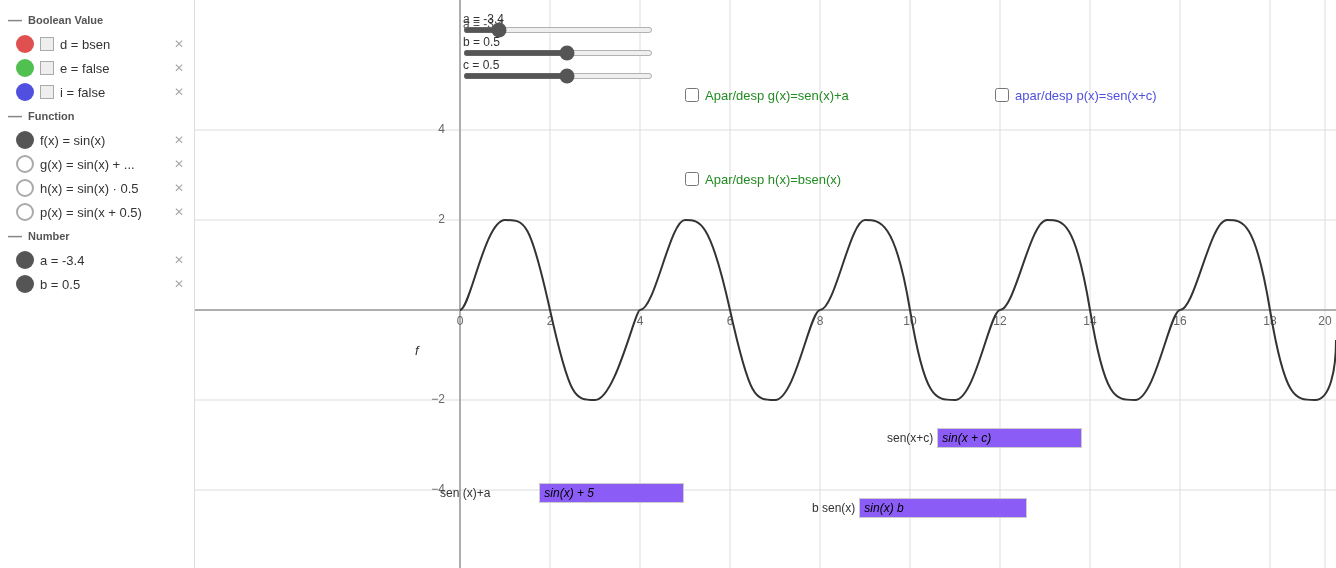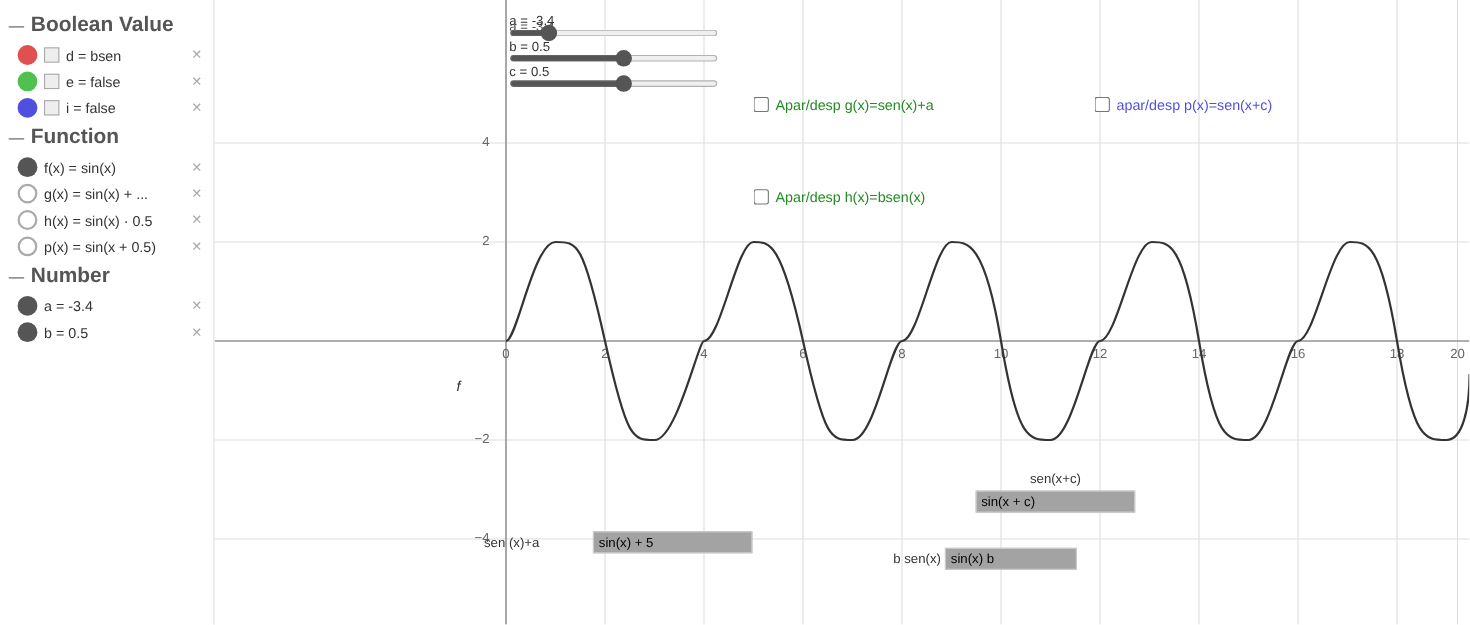--- a/index.html
+++ b/index.html
@@ -24,21 +24,21 @@
       color: #555;
       cursor: pointer;
     }
     .section-header .minus-icon {
       margin-right: 6px;
       font-size: 14px;
       color: #888;
     }
     .section-header span {
       font-weight: bold;
-      font-size: 19px;
+      font-size: 11px;
     }
 
     .sidebar-item {
       display: flex;
       align-items: center;
       padding: 3px 8px 3px 16px;
       cursor: pointer;
       position: relative;
     }
 
@@ -130,21 +130,22 @@
       align-items: center;
       gap: 4px;
       font-size: 12px;
       color: #333;
     }
     .overlay-input input[type=text] {
       border: 1px solid #ccc;
       padding: 2px 4px;
       font-size: 12px;
       width: 140px;
-      background: #a3a3a3;
+      background: #8b5cf6;
+      font-style: italic;
     }
 
     
     #sidebar::-webkit-scrollbar { width: 6px; }
     #sidebar::-webkit-scrollbar-thumb { background: #ccc; border-radius: 3px; }
   </style>
 </head>
 <body>
 
 <div id="sidebar">
@@ -323,21 +324,21 @@
     <span style="color:#5050dd;font-size:13px;">apar/desp p(x)=sen(x+c)</span>
   </div>
 
   <div class="overlay-input" style="top:483px;left:245px;">
     <span>sen (x)+a</span>
     <input type="text" value="sin(x) + 5" style="width: 145px; margin-left: 45px;">
   </div>
 
   <div class="overlay-input" style="top:498px;left:617px;">
     <span>b sen(x)</span>
-    <input type="text" value="sin(x) b" style="width: 120px;">
-  </div>
-
-  <div class="overlay-input" style="top:428px;left:692px;flex-direction:column;">
+    <input type="text" value="sin(x) b" style="width: 168px;">
+  </div>
+
+  <div class="overlay-input" style="top:428px;left:692px;">
     <span>sen(x+c)</span>
     <input type="text" value="sin(x + c)" style="width: 145px;">
   </div>
 
 </div>
 
 </body></html>

